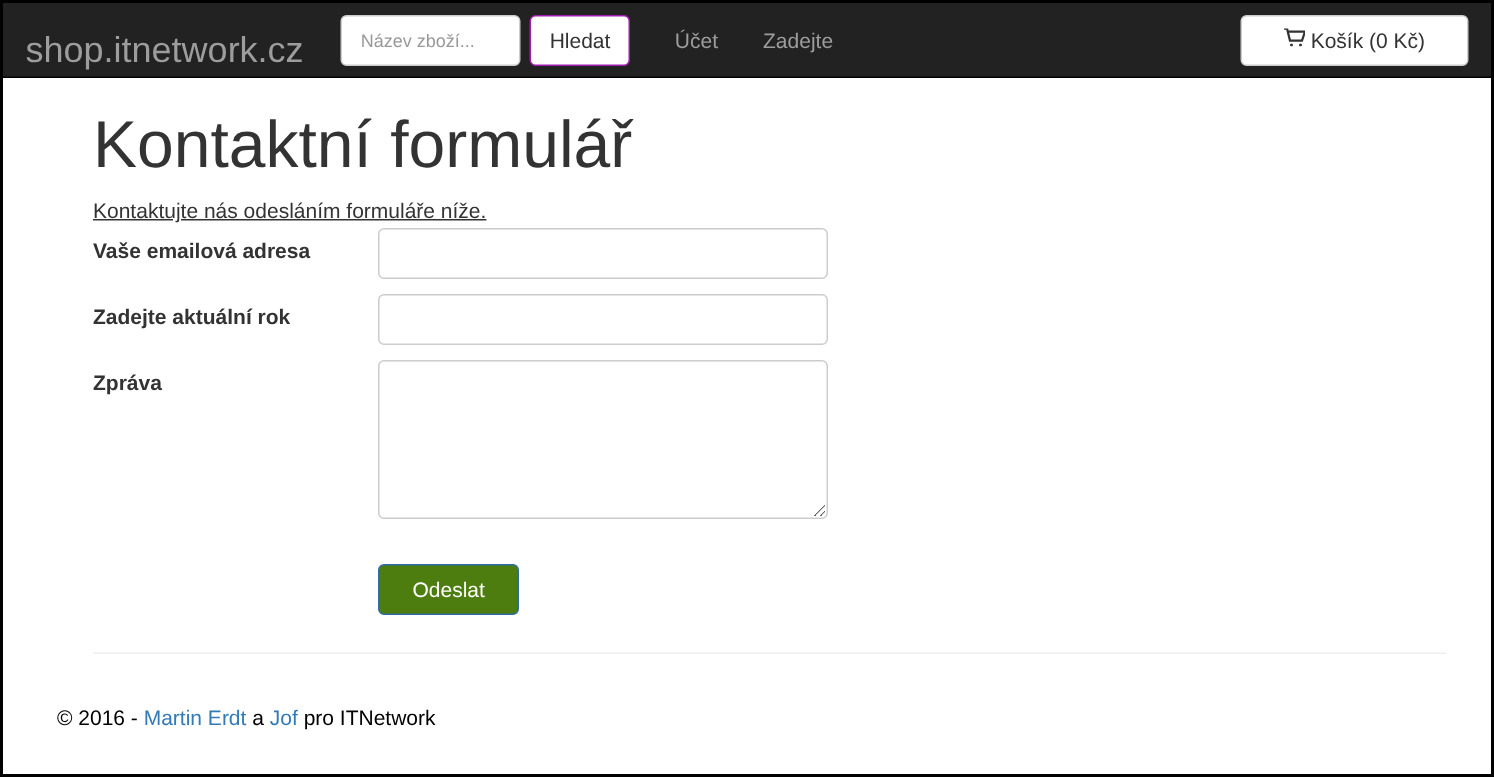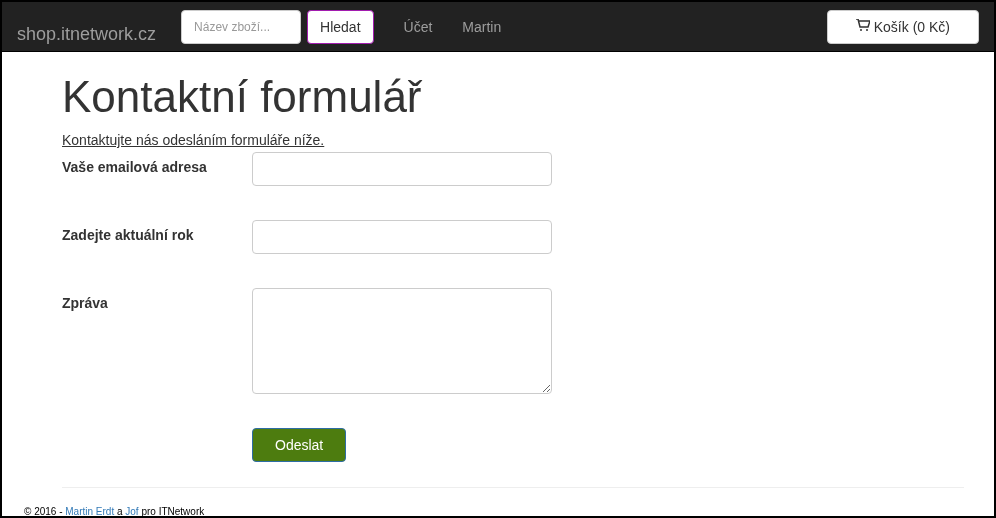--- a/index.html
+++ b/index.html
@@ -17,21 +17,21 @@
     .navbar {
       background: #222;
       border-bottom: 1px solid #000;
       min-height: 50px;
       display: flex;
       align-items: center;
       padding: 0 15px;
     }
     .navbar-brand {
       color: #9d9d9d;
-      font-size: 18px;
+      font-size: 24px;
       text-decoration: none;
       padding: 15px 15px 0 0;
     }
     .navbar-form {
       display: flex;
       align-items: center;
       margin-left: 10px;
     }
     .navbar-form input {
       background: #fff;
@@ -139,21 +139,21 @@
       color: #333;
     }
     .lead {
       font-size: 14px;
       margin-bottom: 4px;
       color: #333;
       text-decoration: underline;
     }
     .form-group {
       display: flex;
-      margin-bottom: 34px;
+      margin-bottom: 10px;
     }
     .form-label {
       width: 190px;
       font-weight: bold;
       padding-top: 7px;
       font-size: 14px;
     }
     .form-control {
       width: 300px;
       height: 34px;
@@ -179,42 +179,42 @@
       border-radius: 4px;
       font-size: 14px;
       cursor: pointer;
     }
     hr {
       margin-top: 25px;
       border: none;
       border-top: 1px solid #eee;
     }
     footer {
-      padding: 0 22px;
-      font-size: 10px;
+      padding: 0 36px;
+      font-size: 14px;
       color: #000;
-      margin-top: 18px;
+      margin-top: 34px;
     }
     footer a { color: #337ab7; text-decoration: none; }
   </style>
 </head>
 <body>
 
 <nav class="navbar">
   <a href="#" class="navbar-brand">shop.itnetwork.cz</a>
   <form class="navbar-form">
     <input type="text" placeholder="Název zboží..." style="">
     <button type="button" class="btn-default">Hledat</button>
   </form>
   <ul class="navbar-nav">
     <li>
         <a href="#">Účet</a>
       </li>
     <li>
-        <a href="#">Martin</a>
+        <a href="#">Zadejte</a>
       </li>
   </ul>
   <div class="navbar-right">
     <button class="cart-btn">
       <span class="cart-icon">
         <svg width="14" height="12" viewBox="0 0 14 12">
             <path d="M0 0h2l2 8h8l2-6H3" fill="none" stroke="#333" stroke-width="1.5"></path>
             <circle cx="5" cy="11" r="1" fill="#333"></circle>
             <circle cx="11" cy="11" r="1" fill="#333"></circle>
           </svg>

